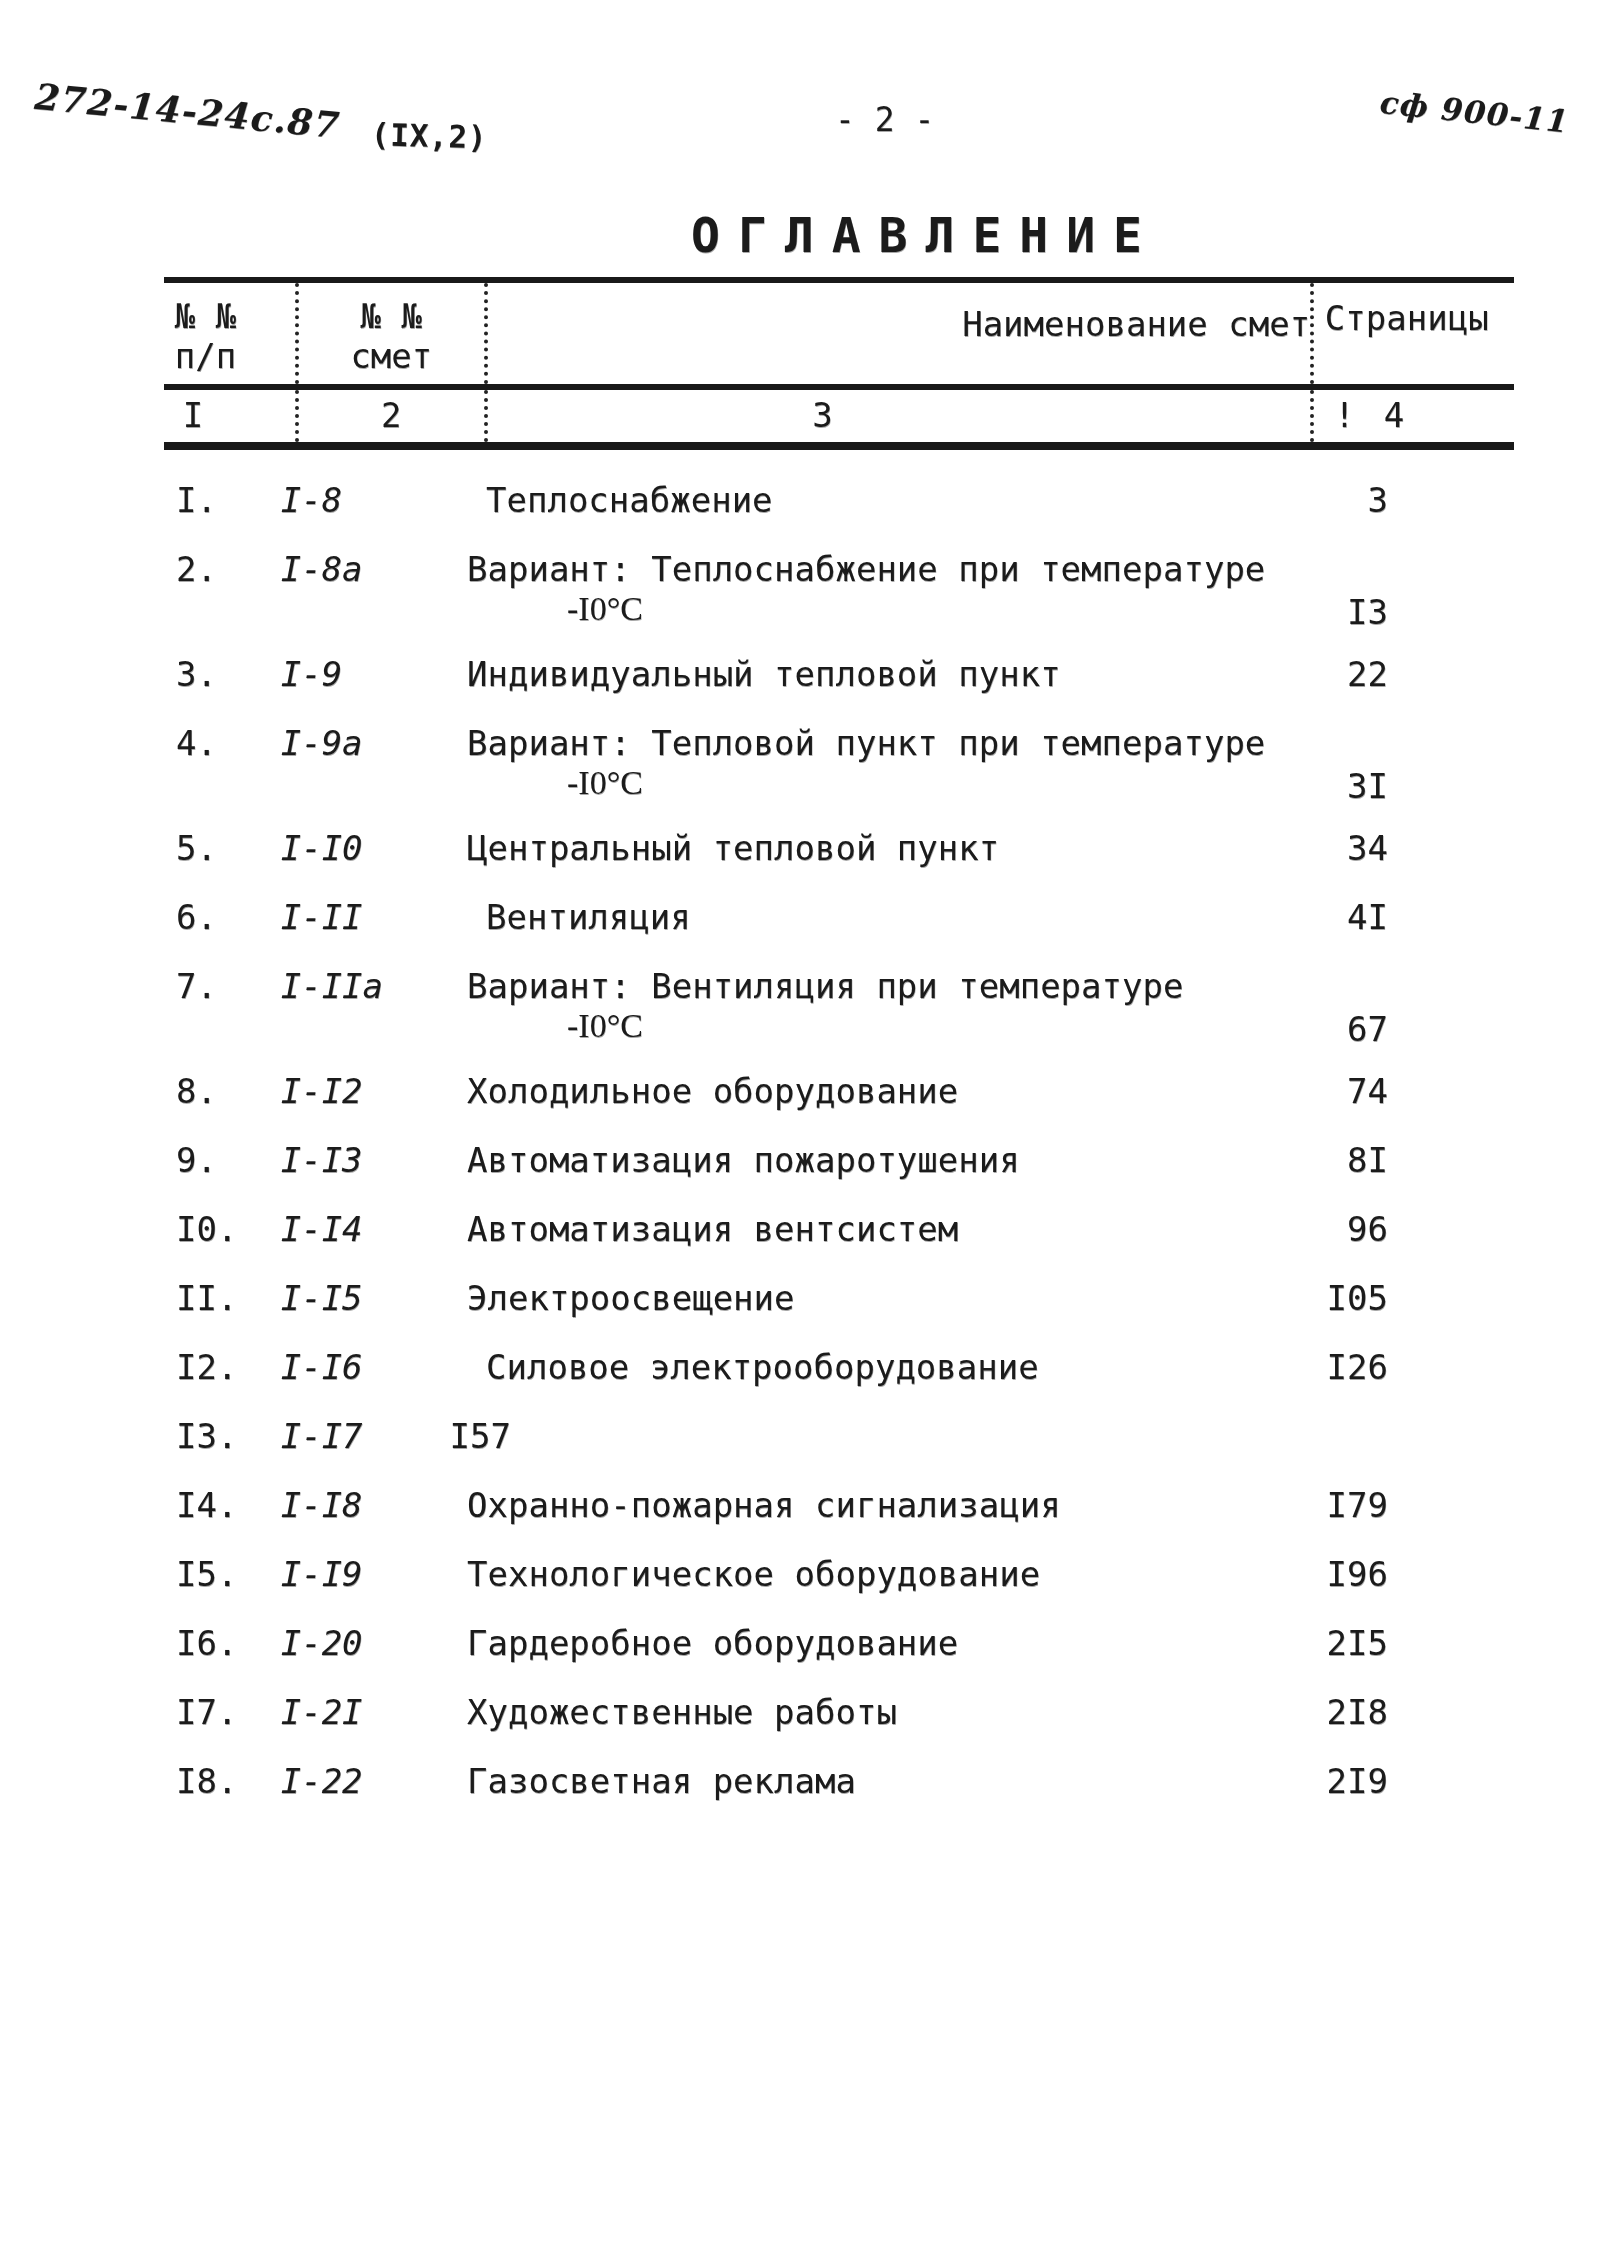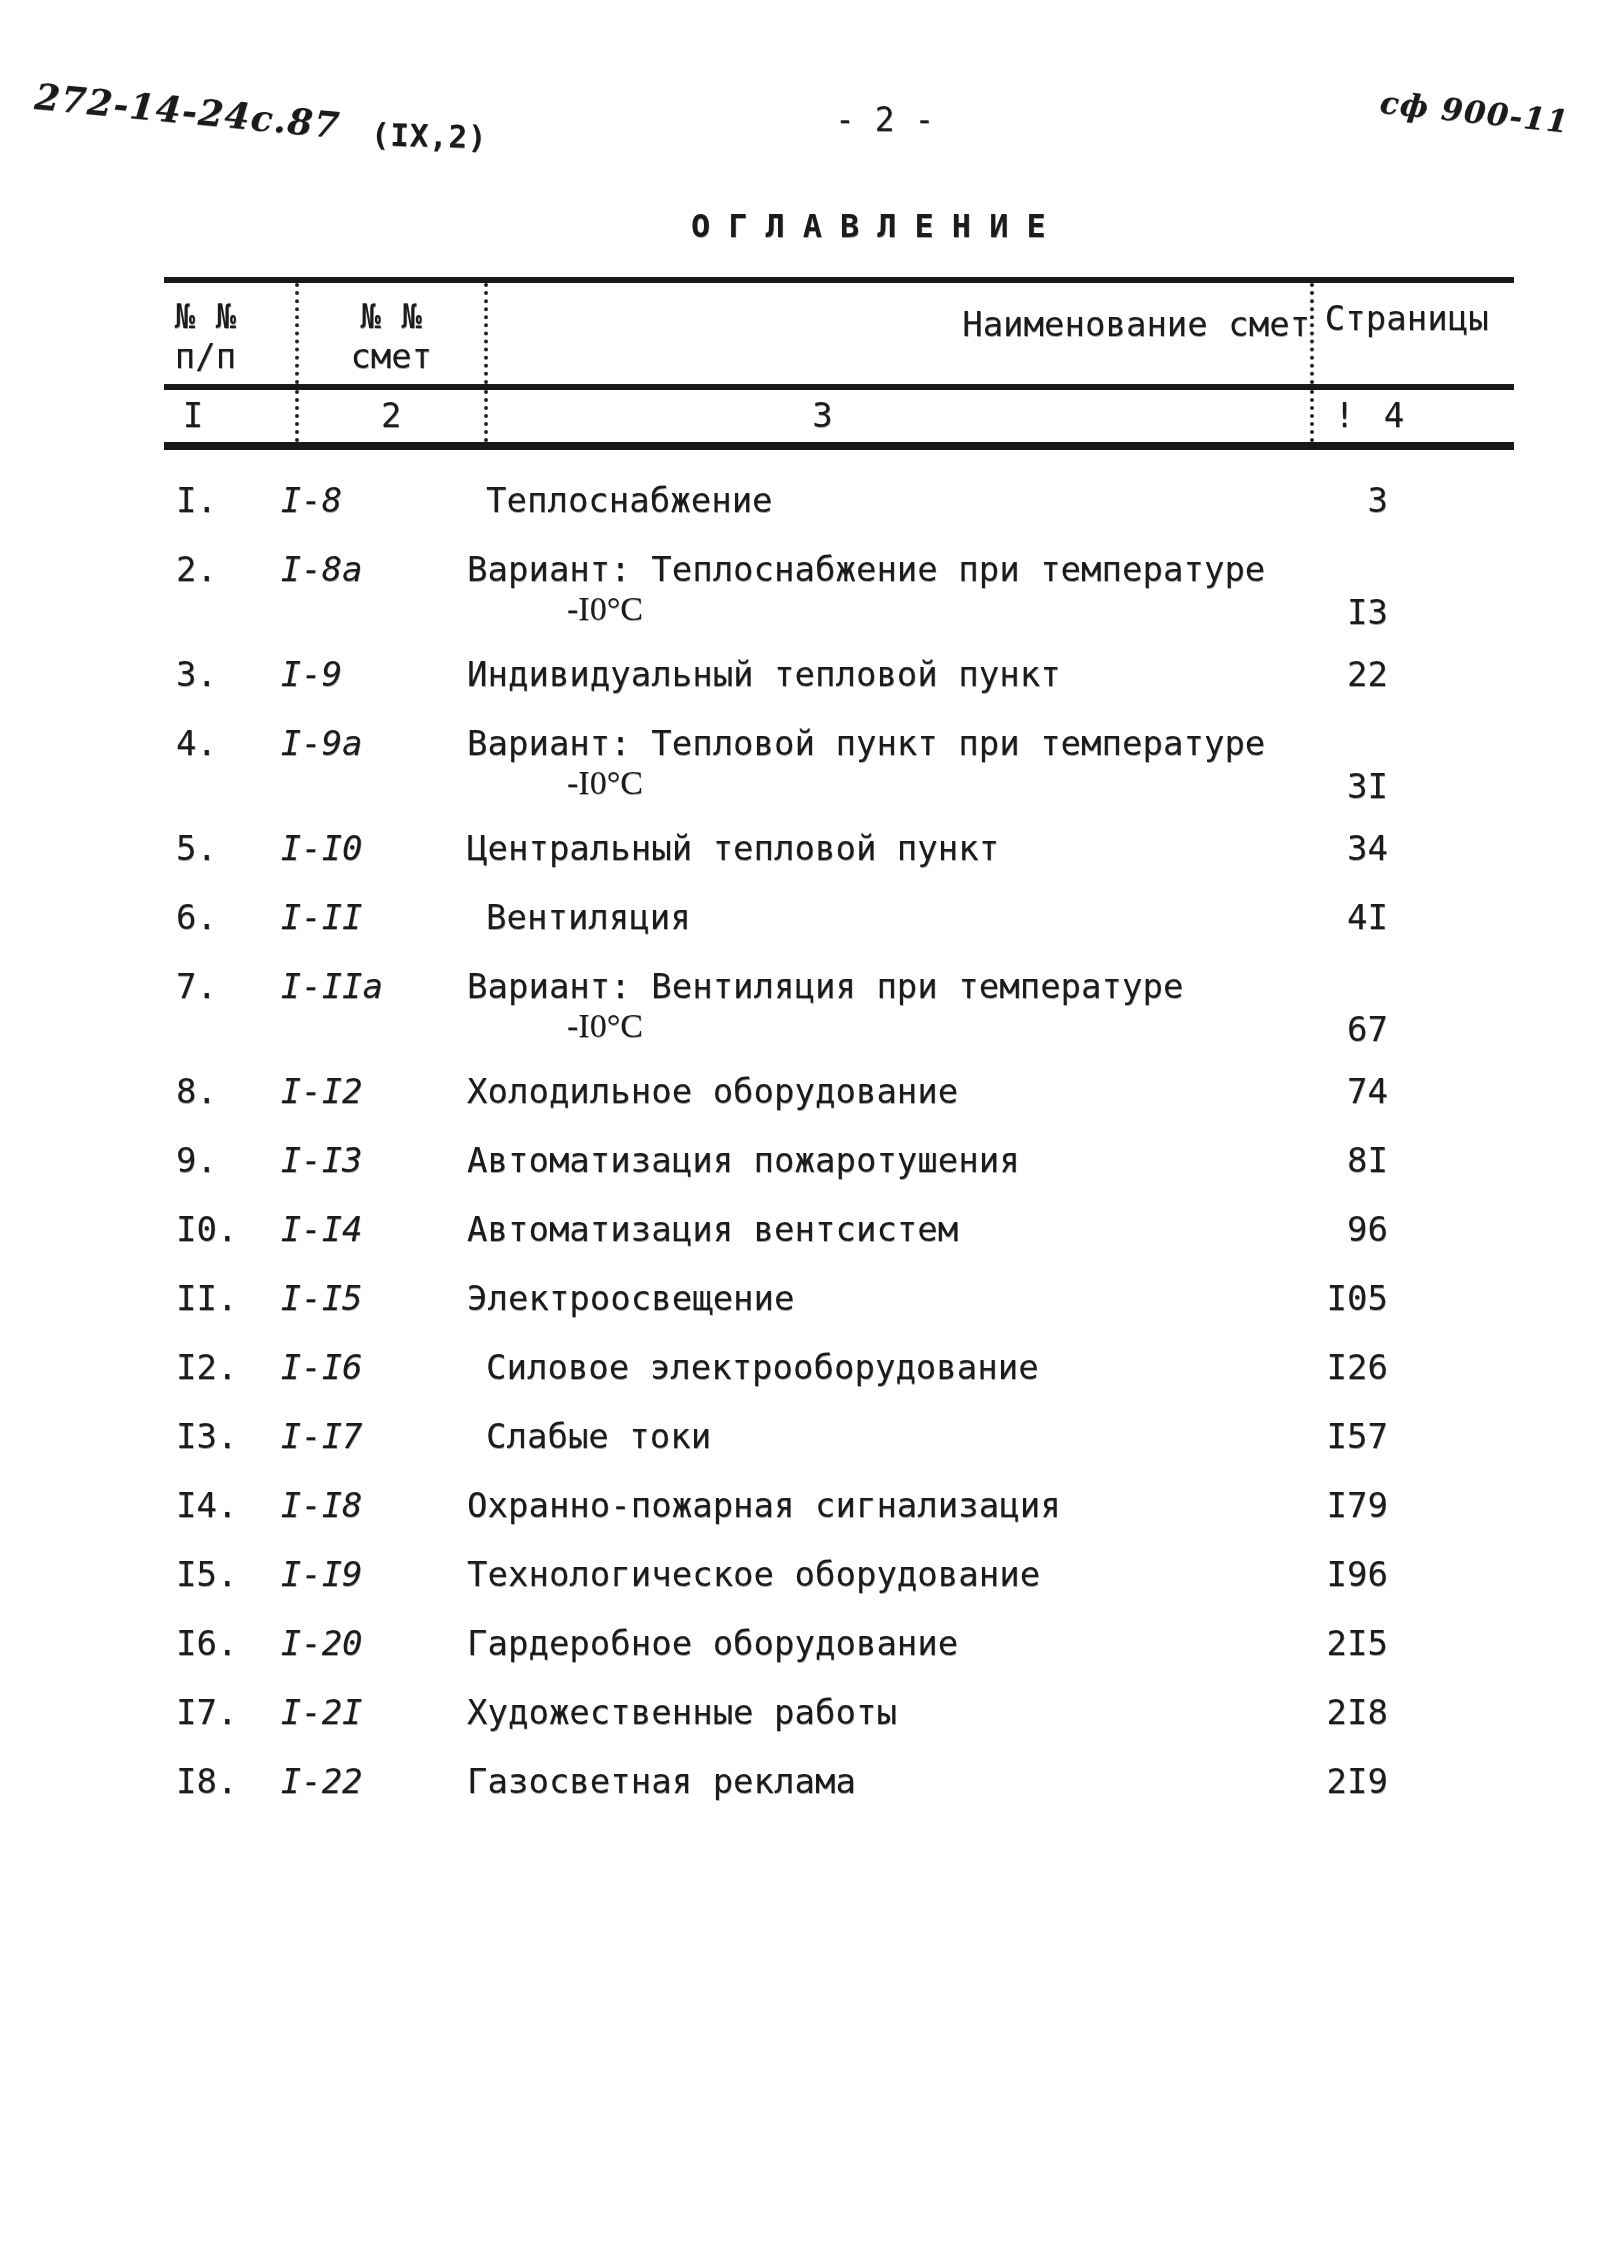--- a/index.html
+++ b/index.html
@@ -28,21 +28,21 @@
   }
   .page-label { position:absolute; left:835px; top:100px; font-size:33px; white-space:pre; }
   .stamp {
     position:absolute; left:1382px; top:84px;
     transform:rotate(6deg); transform-origin:left top;
     font-family:"DejaVu Serif", serif; font-style:italic; font-weight:bold;
     font-size:31px; letter-spacing:1.3px; white-space:nowrap;
   }
   .title {
     position:absolute; left:691px; top:207px;
-    font-size:32px; font-weight:bold; letter-spacing:18px; white-space:nowrap;
+    font-size:48px; font-weight:bold; letter-spacing:18px; white-space:nowrap;
   }
 
   
   .toc { position:absolute; left:164px; top:277px; width:1350px; font-size:34px; }
   .rule { background:#191919; }
   .rule-top { height:6px; }
   .rule-mid { height:6px; }
   .rule-bot { height:8px; }
 
   .hdr-row { display:flex; height:101px; }
@@ -234,24 +234,20 @@
     <div class="bc3">
       <div class="l1">Силовое электрооборудование</div>
 
     </div>
     <div class="bc4">I26</div>
   </div>
 
   <div class="trow indent">
     <div class="bc1">I3.</div>
     <div class="bc2">I-I7</div>
-    <div class="bc3">
-      <div class="l1">Слабые токи</div>
-
-    </div>
     <div class="bc4">I57</div>
   </div>
 
   <div class="trow">
     <div class="bc1">I4.</div>
     <div class="bc2">I-I8</div>
     <div class="bc3">
       <div class="l1">Охранно-пожарная сигнализация</div>
 
     </div>

